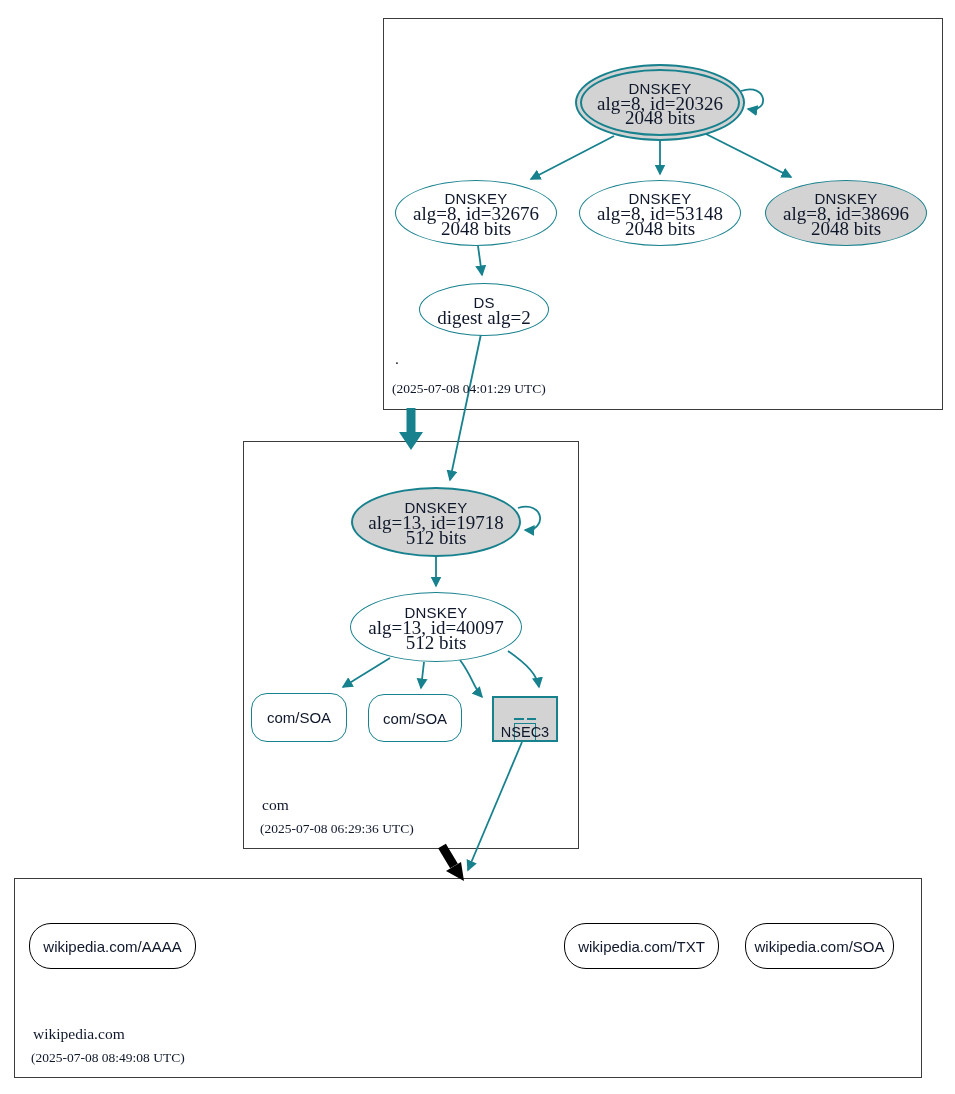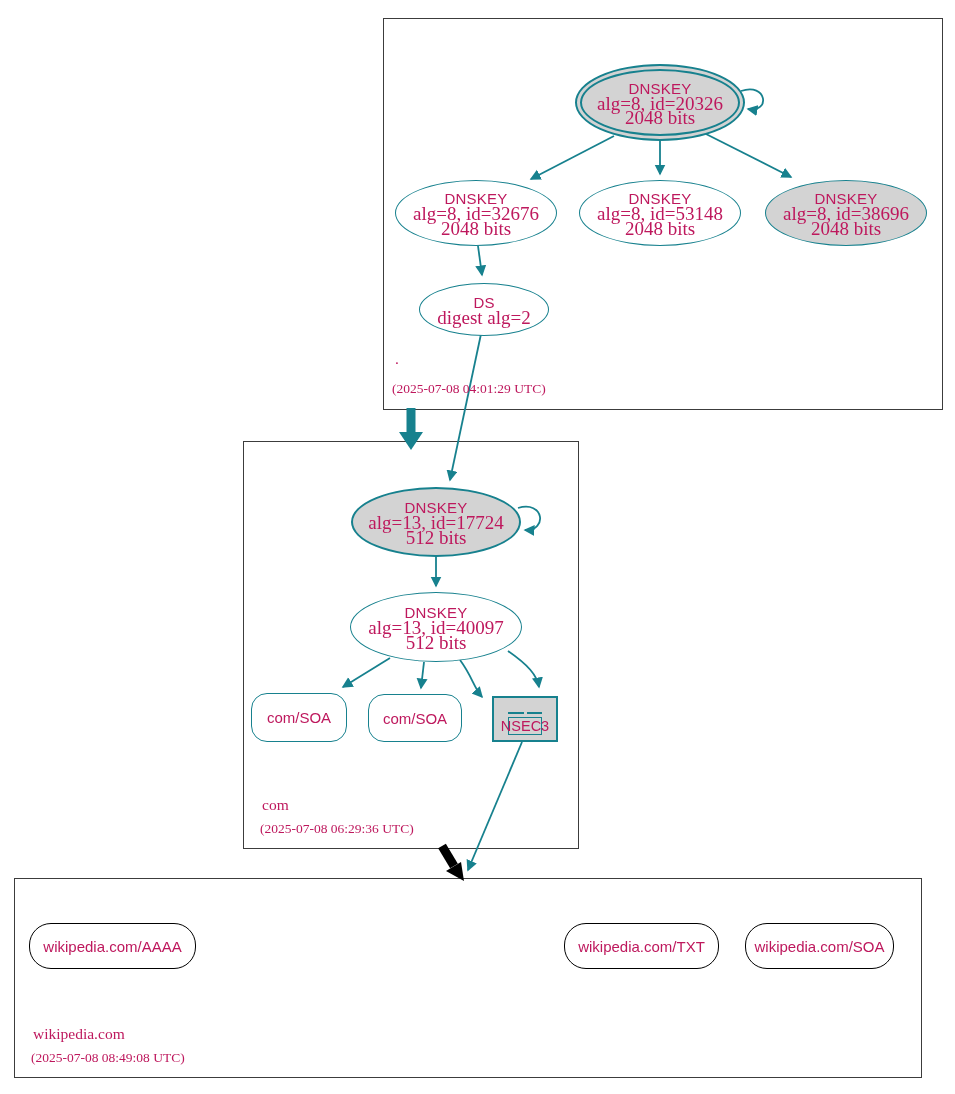--- a/index.html
+++ b/index.html
@@ -1,20 +1,20 @@
 <!DOCTYPE html>
 <html><head>
 <meta charset="utf-8">
 <style>
   :root { --teal:#17818E; --gray:#D3D3D3; }
   html,body { margin:0; padding:0; background:#ffffff; }
   .canvas {
     position:relative; width:955px; height:1094px;
     background:#fff; overflow:hidden;
-    font-family:"Liberation Sans", sans-serif; color:#be185d;
+    font-family:"Liberation Sans", sans-serif; color:#0f172a;
   }
   .zonebox { position:absolute; border:1.2px solid #3c3c3c; background:#fff; }
   svg.edges { position:absolute; left:0; top:0; width:955px; height:1094px; pointer-events:none; }
 
   .ellipse {
     position:absolute; border-radius:50%;
     border:1.7px solid var(--teal); background:#fff;
     display:flex; flex-direction:column; align-items:center; justify-content:center;
     text-align:center; box-sizing:border-box;
   }
@@ -32,21 +32,21 @@
     position:absolute; box-sizing:border-box;
     border:1.7px solid var(--teal); border-radius:16px; background:#fff;
     display:flex; align-items:center; justify-content:center;
     font-size:15px; white-space:nowrap;
   }
   .rrset.blackb { border:1.7px solid #000; border-radius:22px; }
 
   .nsec3 {
     position:absolute; box-sizing:border-box;
     border:2.6px solid var(--teal); background:var(--gray);
-    display:flex; flex-direction:column; padding:14px; gap:2.5px;
+    display:flex; flex-direction:column; padding:20px; gap:2.5px;
   }
   .nsec3 .toprow { display:flex; gap:3px; height:9px; }
   .nsec3 .cell { flex:1; border:1.5px solid var(--teal); box-sizing:border-box; }
   .nsec3 .nlabel {
     flex:1; border:1.5px solid var(--teal); box-sizing:border-box;
     display:flex; align-items:center; justify-content:center; font-size:14.5px;
   }
 
   .zlabel { position:absolute; font-family:"Liberation Serif", serif; font-size:15.5px; }
   .ztime  { position:absolute; font-family:"Liberation Serif", serif; font-size:13.5px; }
@@ -120,21 +120,21 @@
   <div class="ellipse" style="left:419px; top:283px; width:130px; height:53px;">
     <div class="node-title">DS</div>
     <div class="node-sub">digest alg=2</div>
   </div>
 
   <div class="zlabel" style="left:395px; top:350px;">.</div>
   <div class="ztime" style="left:392px; top:381px;">(2025-07-08 04:01:29 UTC)</div>
 
   <div class="ellipse gray thick" style="left:351px; top:487px; width:170px; height:70px;">
     <div class="node-title">DNSKEY</div>
-    <div class="node-sub">alg=13, id=17724</div>
+    <div class="node-sub">alg=13, id=19718</div>
     <div class="node-sub">512 bits</div>
   </div>
 
   <div class="ellipse" style="left:350px; top:592px; width:172px; height:70px;">
     <div class="node-title">DNSKEY</div>
     <div class="node-sub">alg=13, id=40097</div>
     <div class="node-sub">512 bits</div>
   </div>
 
   <div class="rrset" style="left:251px; top:693px; width:96px; height:49px;">com/SOA</div>

